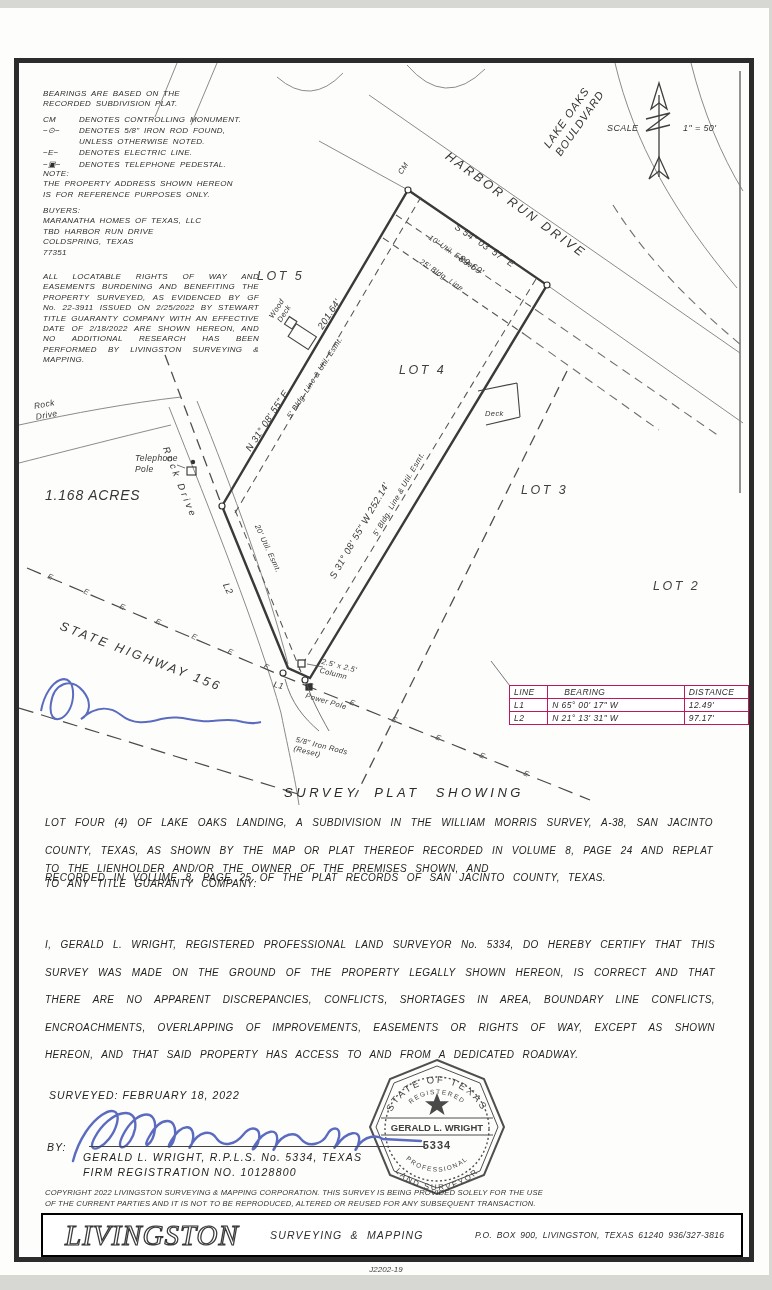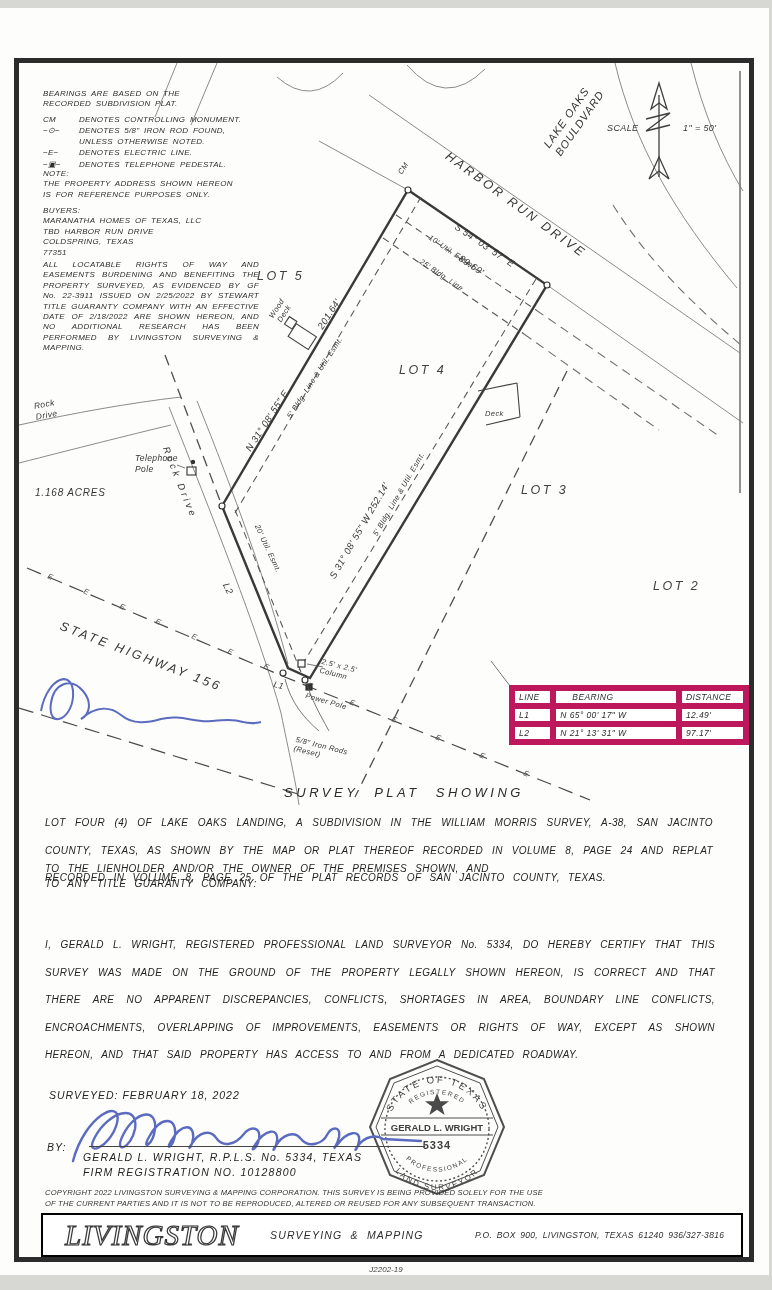--- a/index.html
+++ b/index.html
@@ -13,30 +13,30 @@
   
   .t{position:absolute;font:italic 9px/1.25 "Liberation Sans",sans-serif;color:#363636;
      letter-spacing:.4px;white-space:pre-line;transform-origin:0 0;}
   .t.sm{font-size:7.5px;}
   .t.lot{font-size:12.5px;letter-spacing:2.5px;color:#404040;}
   .t.road{font-size:12.5px;letter-spacing:2.8px;}
   .t.ctr{text-align:center;}
   
   .note{position:absolute;font:italic 8px/1.3 "Liberation Sans",sans-serif;color:#2e2e2e;
         letter-spacing:.3px;word-spacing:2px;white-space:pre-line;}
-  .note.just{white-space:normal;text-align:justify;}
+  .note.just{white-space:normal;text-align:justify;margin-top:12px;}
   .legend{position:absolute;left:24px;top:52px;width:230px;font:italic 8px/1.3 "Liberation Sans",sans-serif;
           color:#2e2e2e;letter-spacing:.3px;word-spacing:2px;}
   .legend .row{display:flex;margin-bottom:1px;}
   .legend .sym{width:36px;flex:none;}
   .legend .txt{white-space:pre-line;}
   
   .ltable{position:absolute;left:490px;top:622px;border-collapse:collapse;
           font:italic 8.5px "Liberation Sans",sans-serif;color:#2c2c2c;background:#fff;}
-  .ltable th,.ltable td{border:6px solid #be185d;padding:1px 4px;text-align:left;font-weight:normal;letter-spacing:.4px;font-style:italic;}
+  .ltable th,.ltable td{border:1px solid #be185d;padding:1px 4px;text-align:left;font-weight:normal;letter-spacing:.4px;font-style:italic;}
   .ltable .w1{width:30px;}.ltable .w2{width:122px;padding-left:16px;}.ltable .w3{width:56px;}
   
   .title{position:absolute;left:0;top:722px;width:730px;text-align:center;
          font:italic 13px "Liberation Sans",sans-serif;color:#2b2b2b;letter-spacing:3.5px;word-spacing:9px;padding-left:20px;}
   .para{position:absolute;font:italic 10px/2.75 "Liberation Sans",sans-serif;color:#242424;
         letter-spacing:.4px;word-spacing:5px;text-align:justify;}
   .para.tight{line-height:1.5;text-align:left;white-space:pre-line;}
   .smallcaps{position:absolute;font:italic 10.5px "Liberation Sans",sans-serif;color:#242424;letter-spacing:1px;}
   .copy{position:absolute;left:26px;top:1124px;width:690px;
         font:italic 7.6px/1.45 "Liberation Sans",sans-serif;color:#333;letter-spacing:.2px;white-space:pre-line;}
@@ -224,21 +224,21 @@
 
       <div class="t" style="left:308px;top:512px;transform:rotate(-60deg);font-size:9.5px;">S 31° 08' 55" W  252.14'</div>
       <div class="t sm" style="left:352px;top:470px;transform:rotate(-60deg);">5' Bldg. Line &amp; Util. Esmt.</div>
       <div class="t sm" style="left:466px;top:346px;">Deck</div>
 
       <div class="t" style="left:14px;top:338px;transform:rotate(-10deg);font-size:8.5px;">Rock
 Drive</div>
       <div class="t sm" style="left:116px;top:390px;font-size:8.5px;">Telephone
 Pole</div>
       <div class="t" style="left:152px;top:382px;transform:rotate(68deg);font-size:9.5px;letter-spacing:3px;">Rock Drive</div>
-      <div class="t" style="left:16px;top:424px;font-size:10px;letter-spacing:.8px;">1.168 ACRES</div>
+      <div class="t" style="left:26px;top:424px;font-size:14px;letter-spacing:.8px;">1.168 ACRES</div>
 
       <div class="t sm" style="left:242px;top:460px;transform:rotate(65deg);">20' Util. Esmt.</div>
       <div class="t" style="left:212px;top:518px;transform:rotate(65deg);font-size:9.5px;">L2</div>
 
       <div class="t road" style="left:44px;top:556px;transform:rotate(21deg);">STATE HIGHWAY 156</div>
 
       <div class="t" style="left:256px;top:616px;transform:rotate(15deg);font-size:8.5px;">L1</div>
       <div class="t sm" style="left:304px;top:594px;transform:rotate(14deg);">2.5' x 2.5'
 Column</div>
       <div class="t sm" style="left:288px;top:628px;transform:rotate(16deg);">Power Pole</div>

